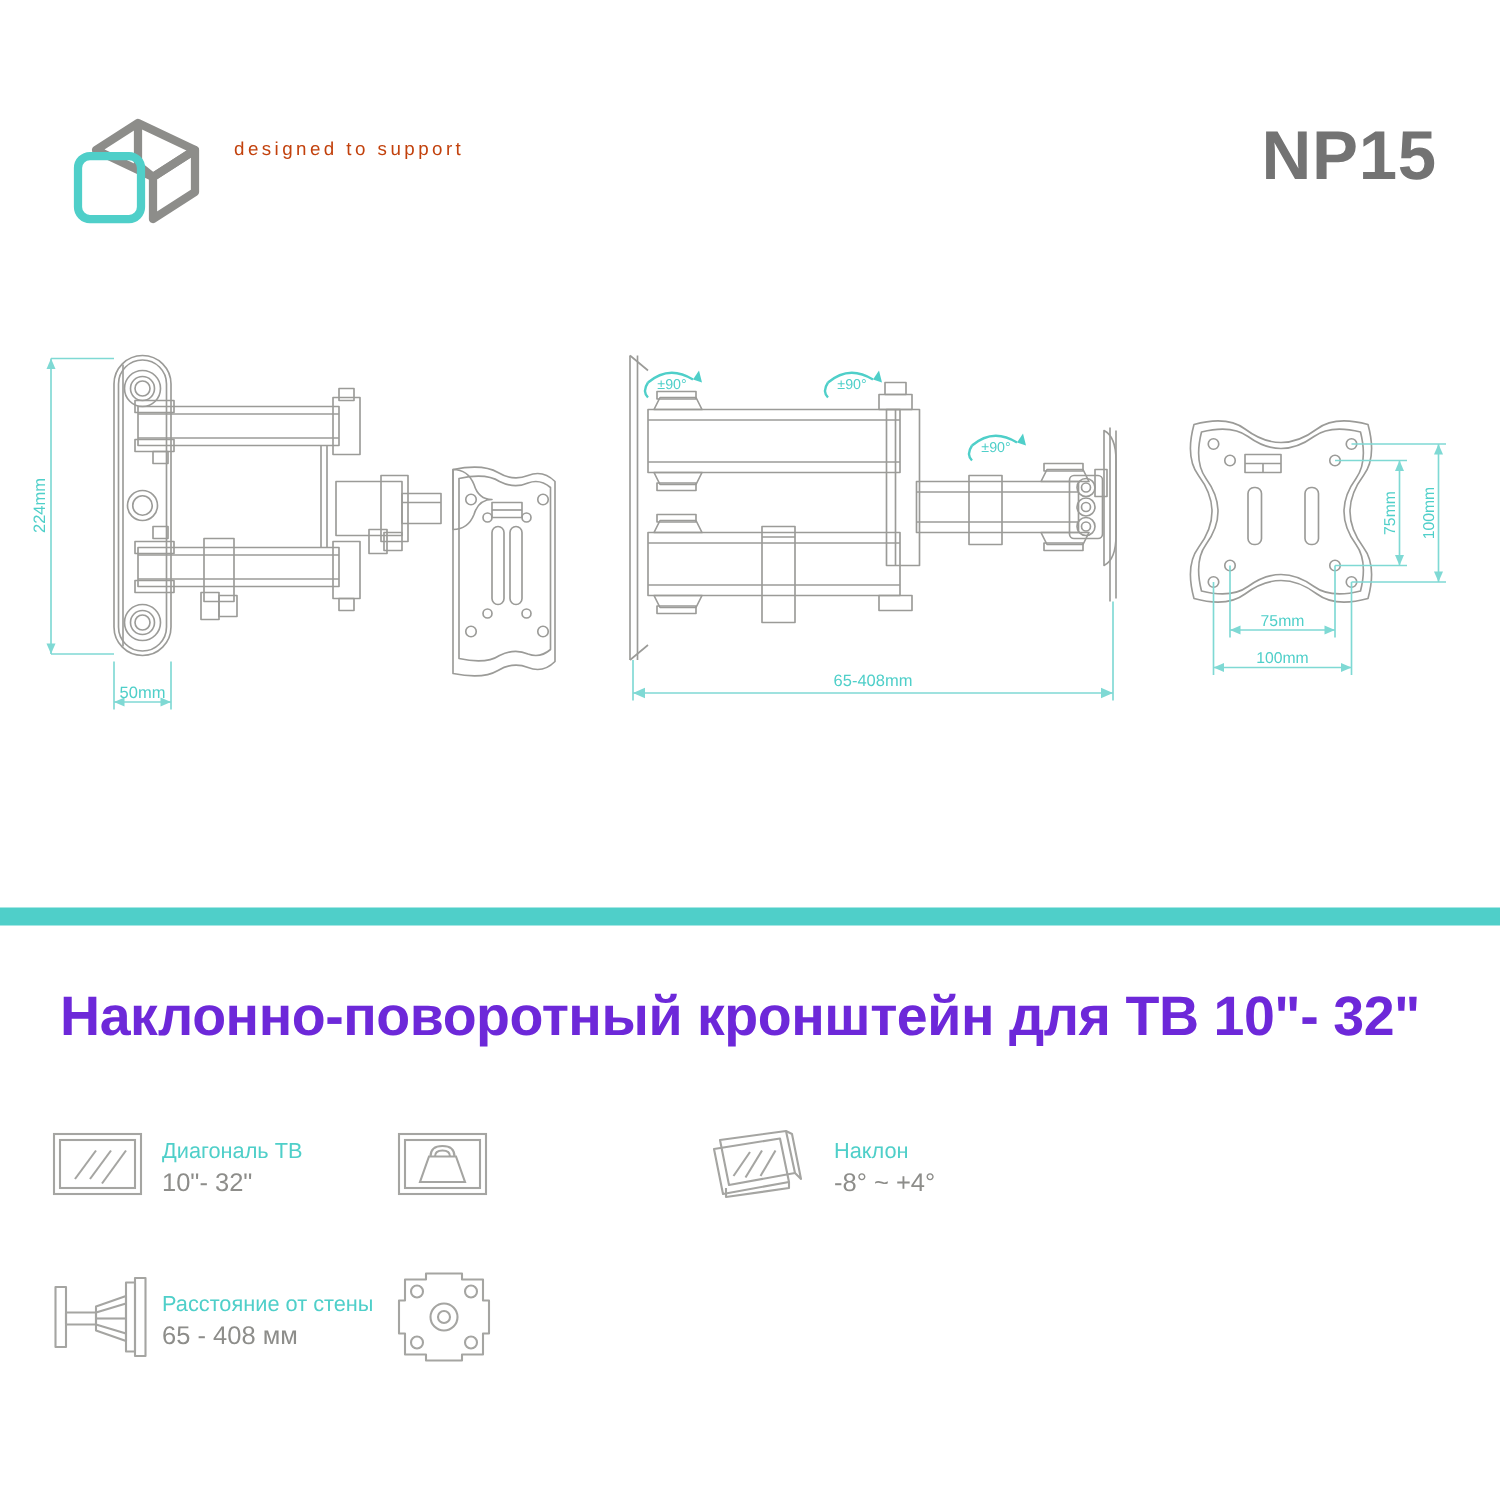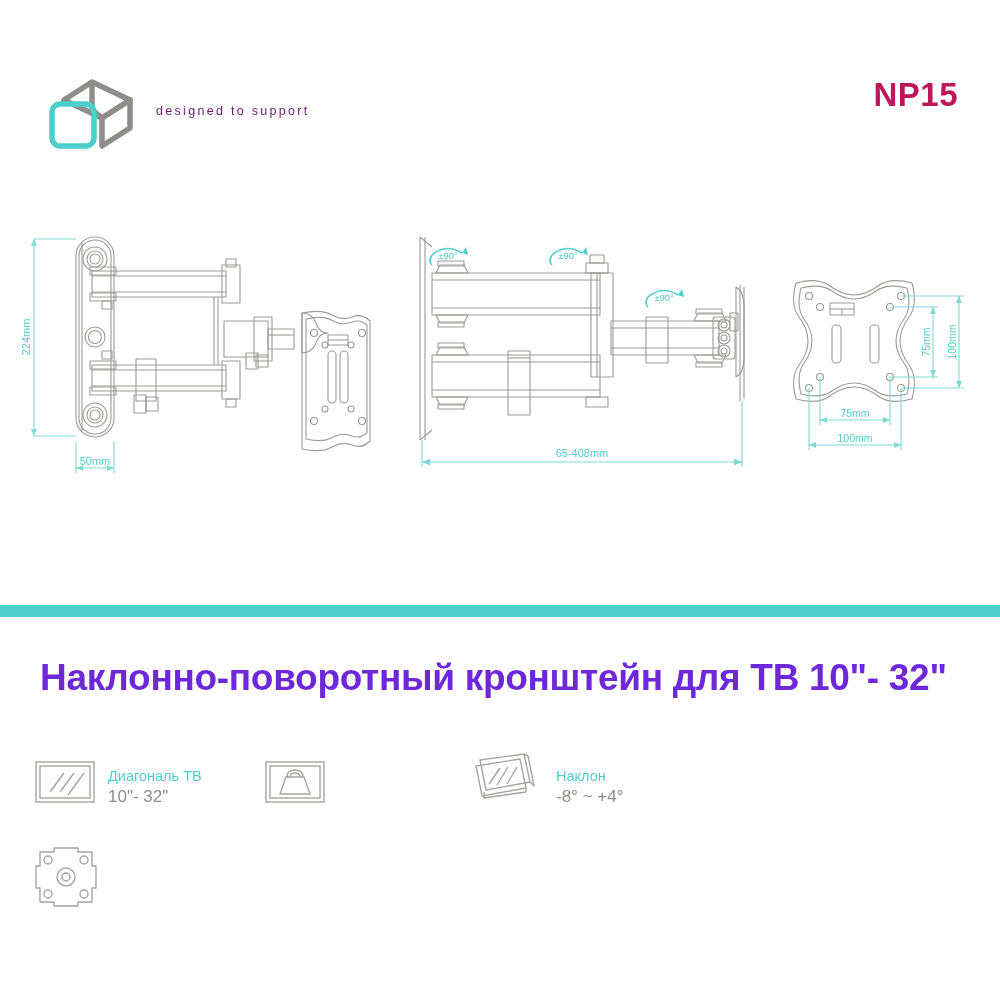--- a/index.html
+++ b/index.html
@@ -21,26 +21,26 @@
     display:flex; align-items:flex-start;
   }
   .logo-mark { width:104px; height:72px; flex:none; }
   .logo-text-block { margin-left:10px; padding-top:4px; }
   .logo-word {
     font-size:50px; font-weight:bold; letter-spacing:-0.5px;
     color:#7d7d7a; line-height:1; height:50px;
   }
   .logo-word .accent { color:#4fcfc9; }
   .logo-tag {
-    font-size:12.5px; color:#701a75; letter-spacing:2.3px;
-    text-align:center; margin-top:22px; padding-right:2px;
+    font-size:12.5px; color:#c2410c; letter-spacing:2.3px;
+    text-align:center; margin-top:10px; padding-right:2px;
   }
   .model-no {
     position:absolute; right:42px; top:76px;
-    font-size:33px; font-weight:bold; color:#be185d; letter-spacing:0.5px;
+    font-size:46px; font-weight:bold; color:#737373; letter-spacing:0.5px;
   }
 
   
   .drawings { position:absolute; left:0; top:225px; width:1000px; height:280px; }
   .dwg { position:absolute; }
   .dwg1 { left:18px; top:0px; }
   .dwg2 { left:408px; top:0px; }
   .dwg3 { left:778px; top:40px; }
 
   
@@ -56,21 +56,21 @@
     letter-spacing:-0.3px; white-space:nowrap;
   }
 
   
   .features {
     position:absolute; left:34px; top:748px; width:940px;
   }
   .feat-row { display:flex; }
   .feat-row.row2 { margin-top:38px; }
   .feat {
-    display:flex; align-items:flex-end;
+    display:flex; align-items:center;
   }
   .feat.c1 { width:230px; }
   .feat.c2 { width:200px; }
   .feat.c3 { width:300px; }
   .feat-icon { flex:none; width:74px; }
   .feat-icon.wide { width:92px; }
   .feat-txt { padding-top:2px; }
   .feat-label {
     color:#4fcfc9; font-size:14.5px; line-height:1.25;
   }
@@ -389,20 +389,40 @@
       </div>
       <div class="feat-txt">
         <div class="feat-label">Наклон</div>
         <div class="feat-value">-8° ~ +4°</div>
       </div>
     </div>
   </div>
 
   <div class="feat-row row2">
 
+    <div class="feat c1">
+      <div class="feat-icon">
+        <svg width="70" height="56" viewBox="0 0 70 56">
+          <g fill="none" stroke="#a5a5a2" stroke-width="1.4" stroke-linejoin="round">
+            <rect x="3" y="8" width="7" height="40"></rect>
+            <rect x="56" y="2" width="7" height="52"></rect>
+            <rect x="50" y="5" width="6" height="46"></rect>
+            <rect x="10" y="25" width="20" height="8"></rect>
+            <path d="M30 21 L50 14 L50 44 L30 37 Z"></path>
+            <line x1="30" y1="29" x2="50" y2="29"></line>
+            <path d="M30 25 L50 19"></path>
+            <path d="M30 33 L50 39"></path>
+          </g>
+        </svg>
+      </div>
+      <div class="feat-txt">
+        <div class="feat-label">Расстояние от стены</div>
+        <div class="feat-value">65 - 408 мм</div>
+      </div>
+    </div>
 
 
     <div class="feat c3">
       <div class="feat-icon wide">
         <svg width="64" height="62" viewBox="0 0 64 62">
           <g fill="none" stroke="#a5a5a2" stroke-width="1.4" stroke-linejoin="round">
             <path d="M6 6 L20 6 L20 2 L44 2 L44 6 L58 6 L58 20
                      L62 20 L62 42 L58 42 L58 56 L44 56 L44 60 L20 60 L20 56
                      L6 56 L6 42 L2 42 L2 20 L6 20 Z"></path>
             <circle cx="14" cy="14" r="4"></circle>

